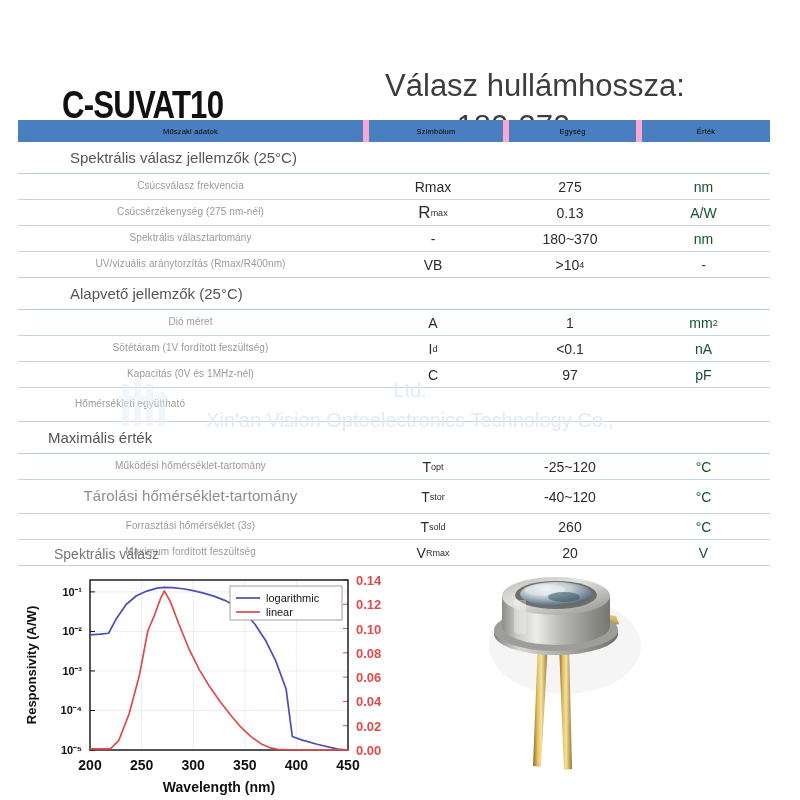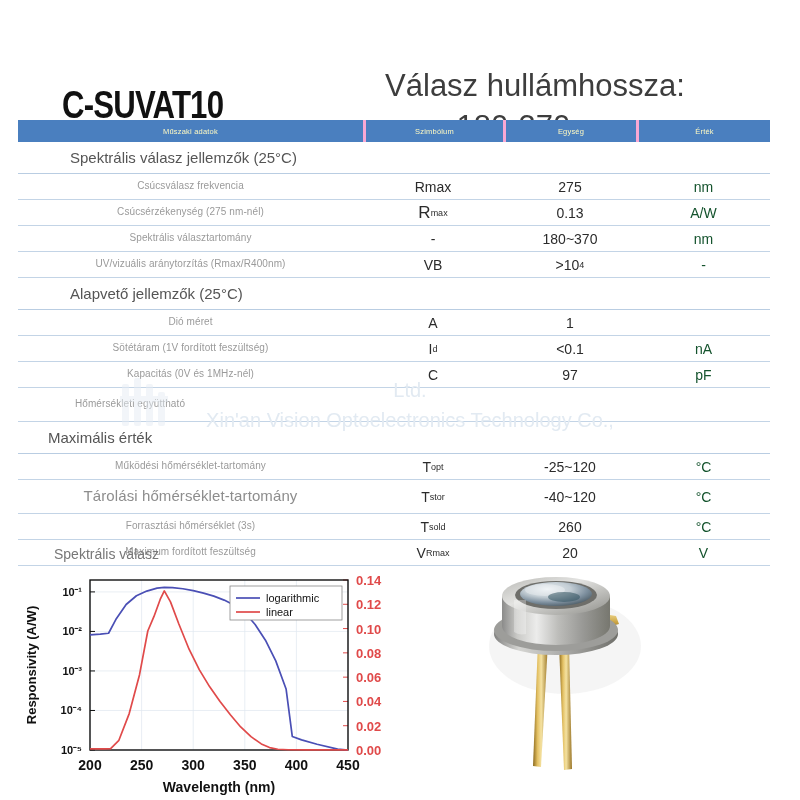--- a/index.html
+++ b/index.html
@@ -33,27 +33,27 @@
   }
 
   
   #spec-table {
     position: absolute; left: 18px; top: 120px; width: 752px;
   }
 
   
   #thead {
     display: flex; width: 752px; height: 22px;
-    background: #4a7fbf; color: #fef9c3;
+    background: #4a7fbf; color: #000000;
   }
   #thead .th {
     display: flex; align-items: center; justify-content: center;
     font-size: 7.5px; letter-spacing: .2px;
   }
-  #thead .th + .th { border-left: 3px solid #f9a8d4; text-align: right; }
+  #thead .th + .th { border-left: 6px solid #f9a8d4; text-align: right; }
   .c-param { width: 345px; }
   .c-sym   { width: 140px; }
   .c-val   { width: 134px; }
   .c-unit  { width: 133px; }
 
   
   .section-row {
     width: 752px; height: 32px;
     display: flex; align-items: center;
     border-bottom: 1.5px solid #b9cde2;
@@ -180,20 +180,24 @@
   </div>
 
   <div class="section-row">
     <span class="section-title">Alapvető jellemzők (25°C)</span>
   </div>
 
   <div class="data-row">
     <div class="cell param">Dió méret</div>
     <div class="cell sym">A</div>
     <div class="cell val">1</div>
+    <div class="cell unit">
+        <span>mm</span>
+        <sup>2</sup>
+      </div>
   </div>
 
   <div class="data-row">
     <div class="cell param">Sötétáram (1V fordított feszültség)</div>
     <div class="cell sym">
         <span>I</span>
         <sub>d</sub>
       </div>
     <div class="cell val">&lt;0.1</div>
     <div class="cell unit">nA</div>

